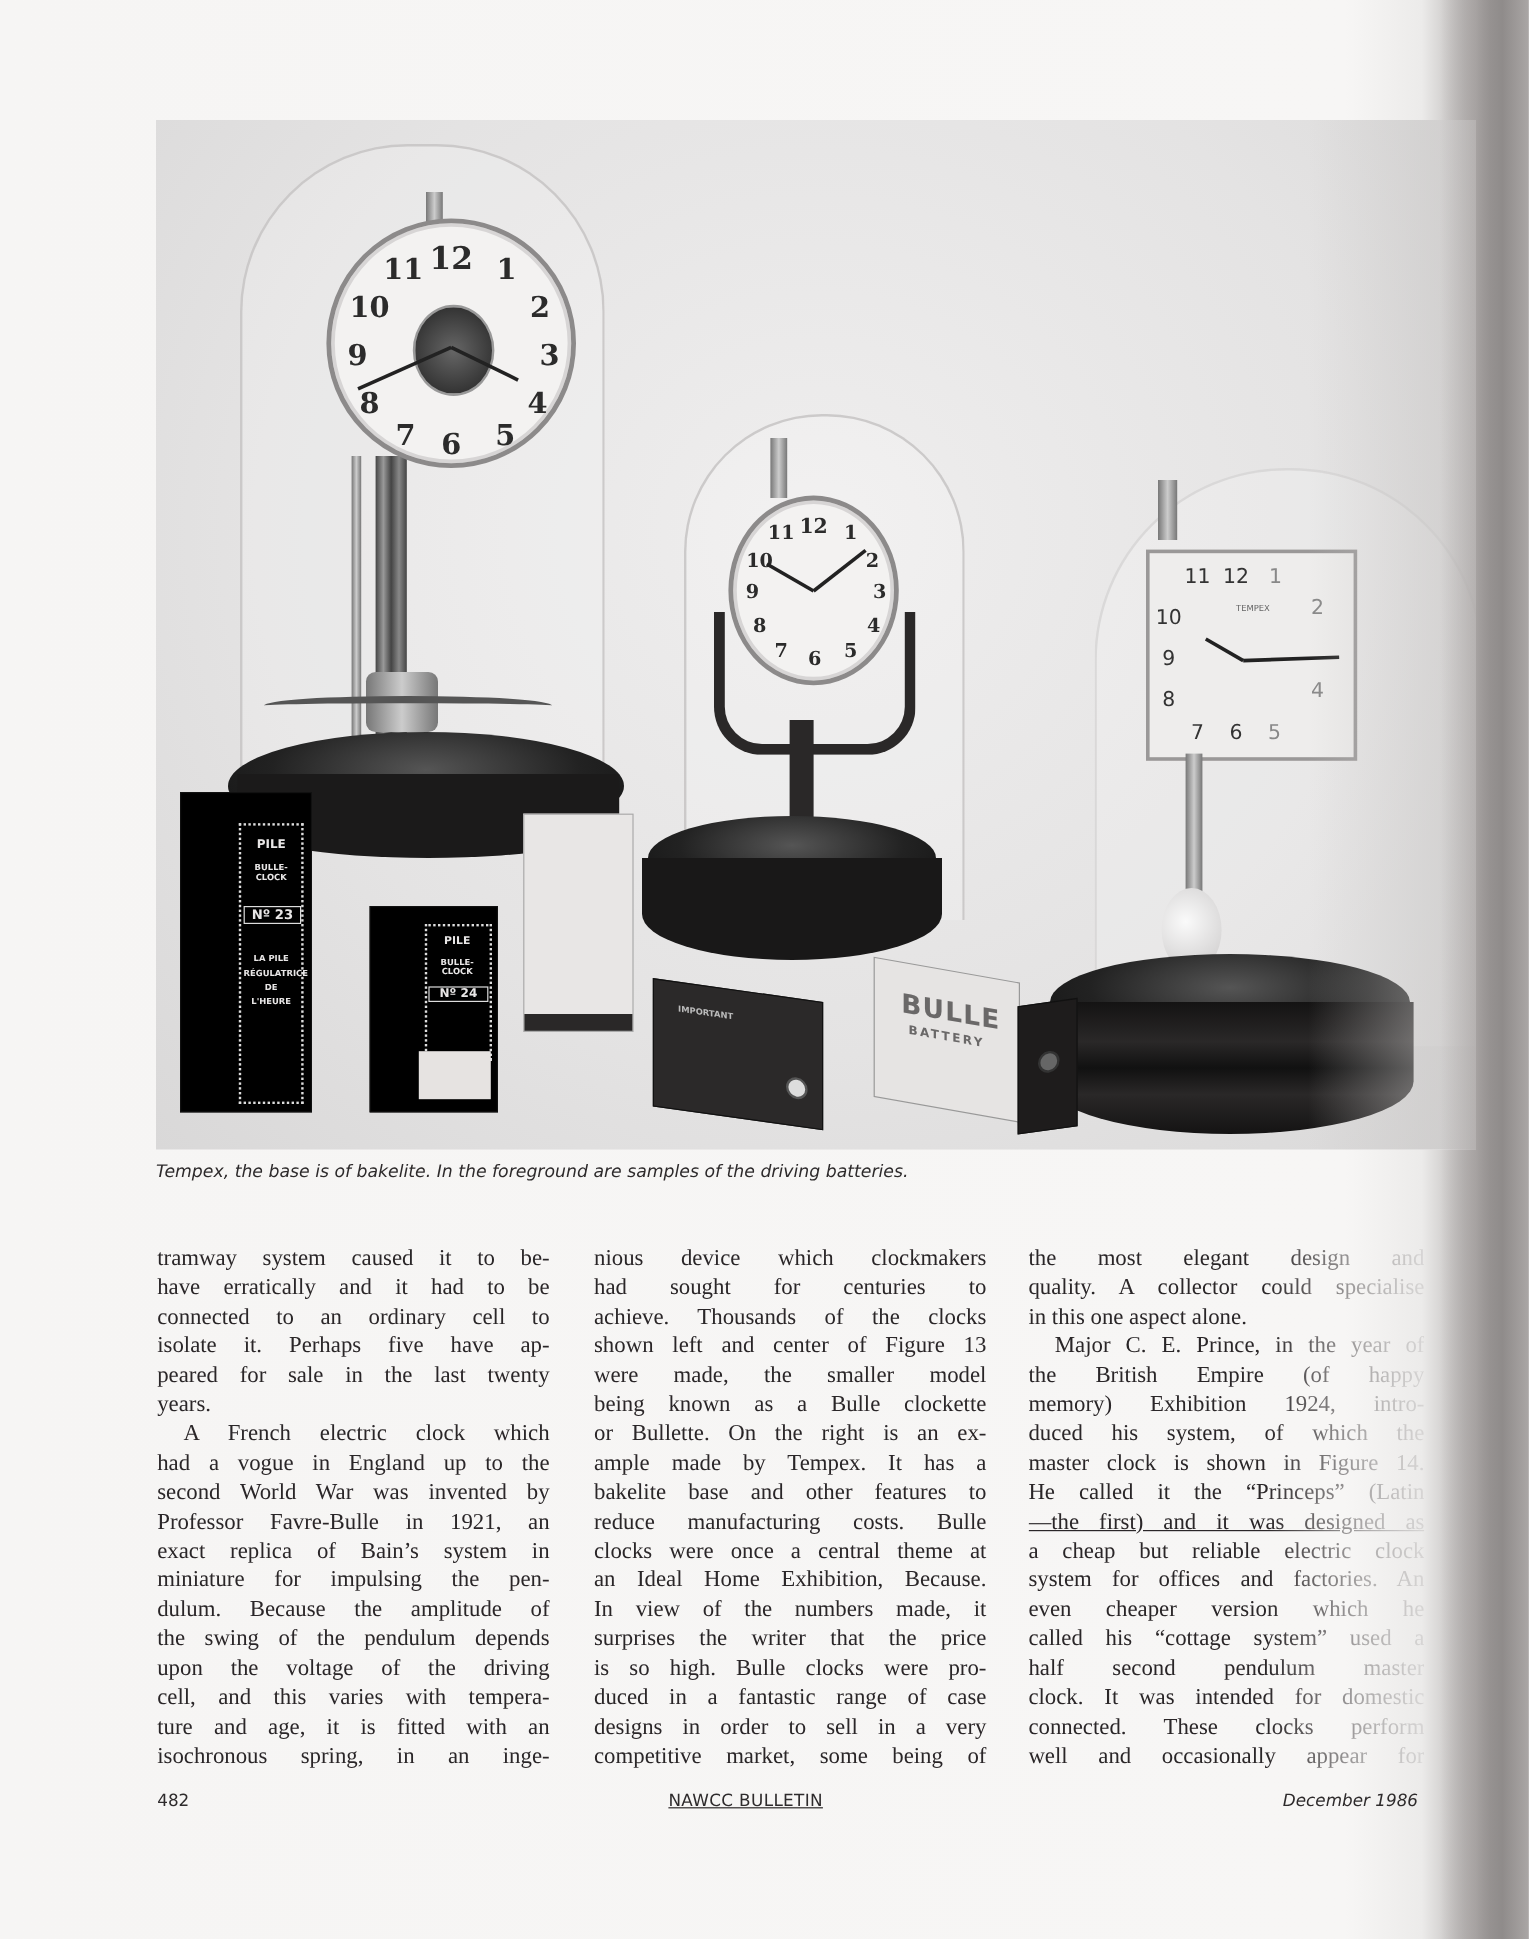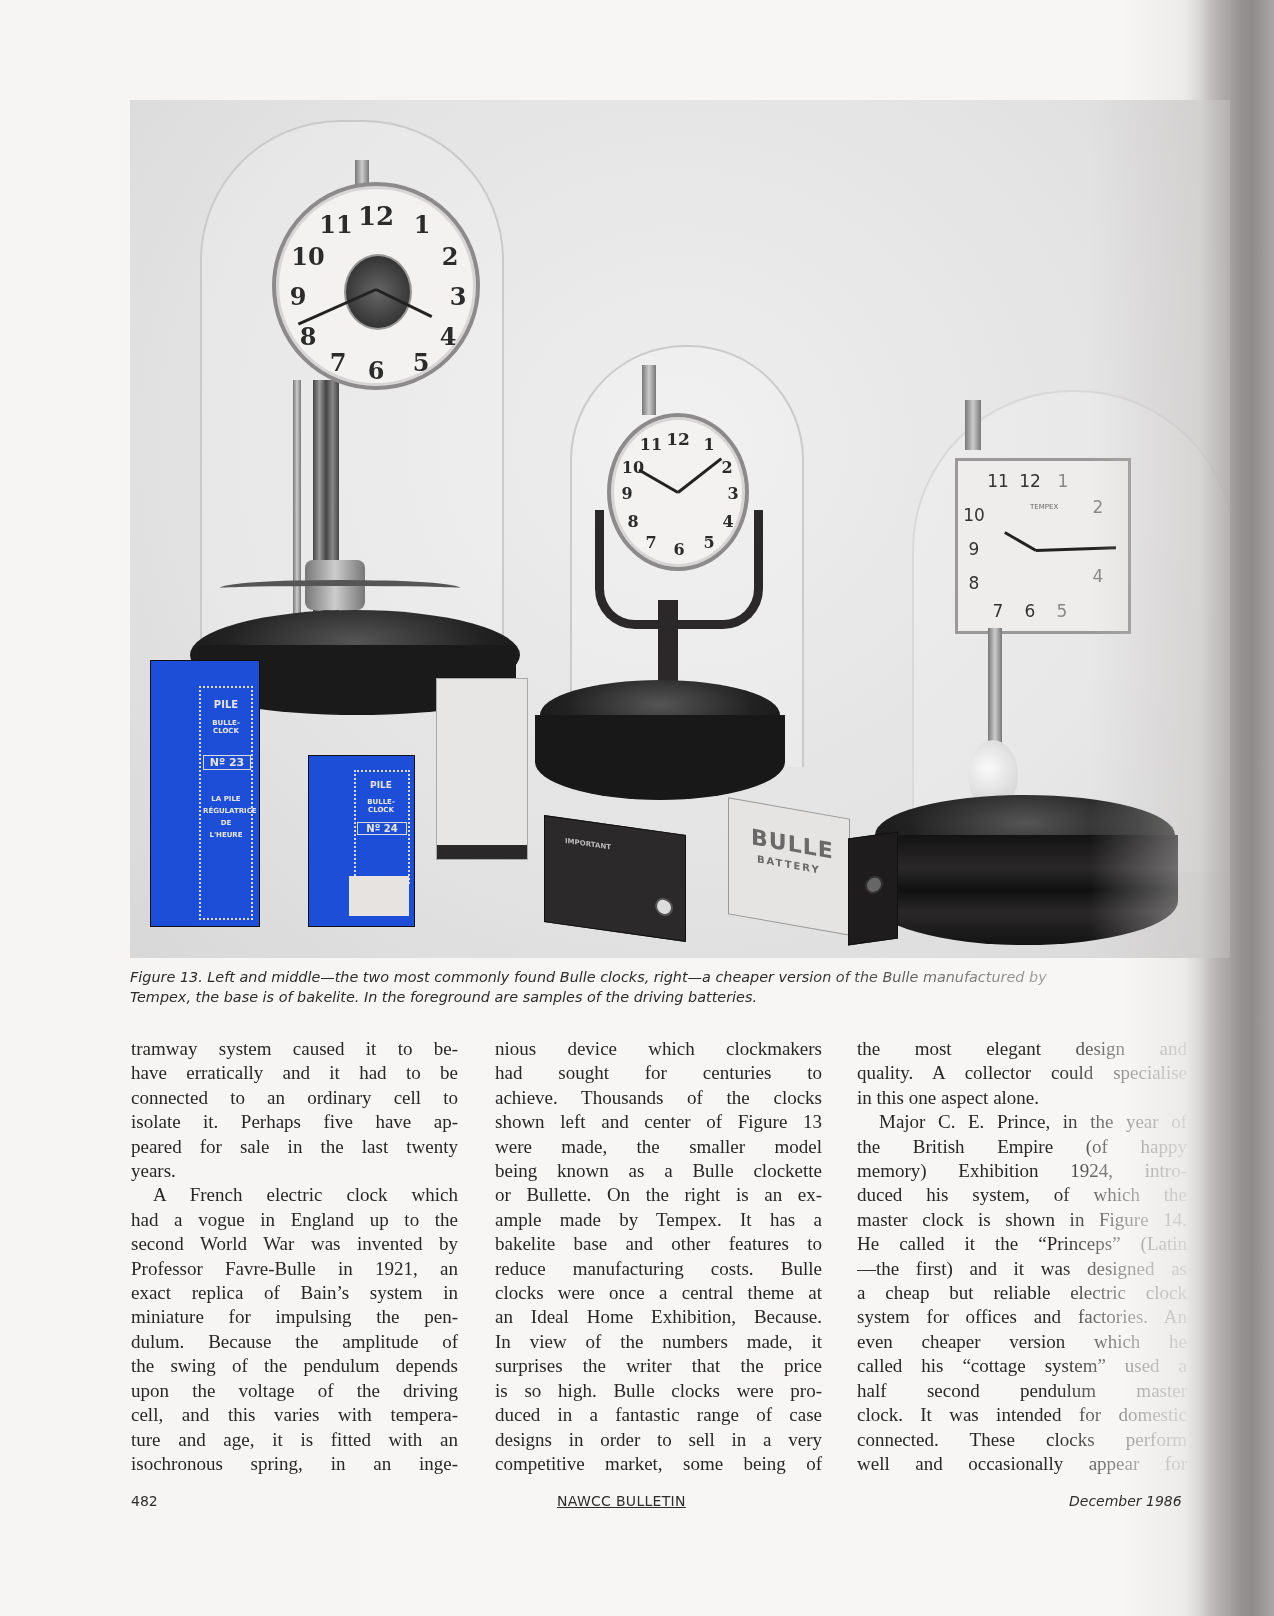--- a/index.html
+++ b/index.html
@@ -8,21 +8,21 @@
   .spine-shadow{position:absolute;left:1200px;top:0;width:74px;height:1616px;background:linear-gradient(90deg,rgba(255,255,255,0) 0%,rgba(160,155,154,.55) 40%,rgba(140,136,135,.85) 70%,rgba(170,166,165,.8) 100%);pointer-events:none;}
   
   .photo{position:absolute;left:130px;top:100px;width:1100px;height:858px;background:#e9e8e8;overflow:hidden;}
   .photo .bg{position:absolute;inset:0;background:radial-gradient(ellipse at 50% 40%,#efeeee 0%,#e4e3e3 60%,#d9d8d8 100%);}
   .dome{position:absolute;border:2px solid rgba(200,198,198,.9);border-bottom:none;border-radius:140px 140px 0 0;background:rgba(255,255,255,.18);}
   .dial{position:absolute;border-radius:50%;background:#f3f2f1;border:4px solid #8c8a8a;box-shadow:inset 0 0 0 3px #d7d5d5;}
   .dial .num{position:absolute;font-family:"DejaVu Serif",serif;font-weight:bold;color:#2b2b2b;transform:translate(-50%,-50%);}
   .hand{position:absolute;background:#222;transform-origin:0 50%;height:3px;}
   .base{position:absolute;border-radius:50%;background:radial-gradient(ellipse at 50% 35%,#555 0%,#222 55%,#111 100%);}
   .rod{position:absolute;background:linear-gradient(90deg,#777,#ccc,#777);}
-  .box{position:absolute;background:#1d4ed8;color:#e8e6e6;font-family:"DejaVu Sans",sans-serif;font-weight:bold;text-align:center;border:1px solid #111;}
+  .box{position:absolute;background:#000000;color:#e8e6e6;font-family:"DejaVu Sans",sans-serif;font-weight:bold;text-align:center;border:1px solid #111;}
   .box .inner{position:absolute;border:2px dotted #ddd;}
   .box span{display:block;}
   .sq-dial{position:absolute;background:#eeedec;border:3px solid #9a9898;}
   .sq-dial .num{position:absolute;font-family:"DejaVu Sans",sans-serif;color:#333;transform:translate(-50%,-50%);}
   .battery-white{position:absolute;background:#e6e4e3;border:1px solid #999;font-family:"DejaVu Sans",sans-serif;font-weight:bold;color:#555;}
   .jar{position:absolute;background:#e8e6e5;border:1px solid #aaa;}
   .photo-fade{position:absolute;right:0;top:0;width:140px;height:100%;background:linear-gradient(90deg,rgba(247,246,245,0),rgba(200,198,197,.7));}
   
   .caption{position:absolute;left:130px;top:967px;width:1110px;font-family:"DejaVu Sans",sans-serif;font-style:italic;font-size:14.4px;line-height:20px;color:#2d2a2b;white-space:nowrap;}
   .caption div{overflow:hidden;}
@@ -147,21 +147,20 @@
       <span style="position:absolute;left:28px;top:50px;font-size:10px;letter-spacing:2px;color:#6a6868;">BATTERY</span>
     </div>
     <div class="box" style="left:718px;top:735px;width:48px;height:105px;background:#1e1c1c;transform:skewY(-8deg);">
       <div style="position:absolute;left:16px;top:40px;width:14px;height:14px;border-radius:50%;background:#666;border:2px solid #333;"></div>
     </div>
 
     <div class="photo-fade"></div>
   </div>
 
   <div class="caption">
-    <div class="fadeR">Figure 13. Left and middle—the two most commonly found Bulle clocks, right—a cheaper version of the Bulle manufactured by</div>
     <div>Tempex, the base is of bakelite. In the foreground are samples of the driving batteries.</div>
   </div>
 
   <div class="col col1">
     <span class="line">tramway system caused it to be-</span>
     <span class="line">have erratically and it had to be</span>
     <span class="line">connected to an ordinary cell to</span>
     <span class="line">isolate it. Perhaps five have ap-</span>
     <span class="line">peared for sale in the last twenty</span>
     <span class="line l">years.</span>
@@ -203,21 +202,21 @@
   <div class="col col3 fadeR">
     <span class="line">the most elegant design and</span>
     <span class="line">quality. A collector could specialise</span>
     <span class="line l">in this one aspect alone.</span>
     <span class="line ind">Major C. E. Prince, in the year of</span>
     <span class="line">the British Empire (of happy</span>
     <span class="line">memory) Exhibition 1924, intro-</span>
     <span class="line">duced his system, of which the</span>
     <span class="line">master clock is shown in Figure 14.</span>
     <span class="line">He called it the “Princeps” (Latin</span>
-    <span class="line" style="font-style:normal;">—the first) and it was designed as</span>
+    <span class="line" style="font-style:normal;text-decoration:underline;">—the first) and it was designed as</span>
     <span class="line">a cheap but reliable electric clock</span>
     <span class="line">system for offices and factories. An</span>
     <span class="line">even cheaper version which he</span>
     <span class="line">called his “cottage system” used a</span>
     <span class="line">half second pendulum master</span>
     <span class="line">clock. It was intended for domestic</span>
     <span class="line">connected. These clocks perform</span>
     <span class="line">well and occasionally appear for</span>
   </div>
 

